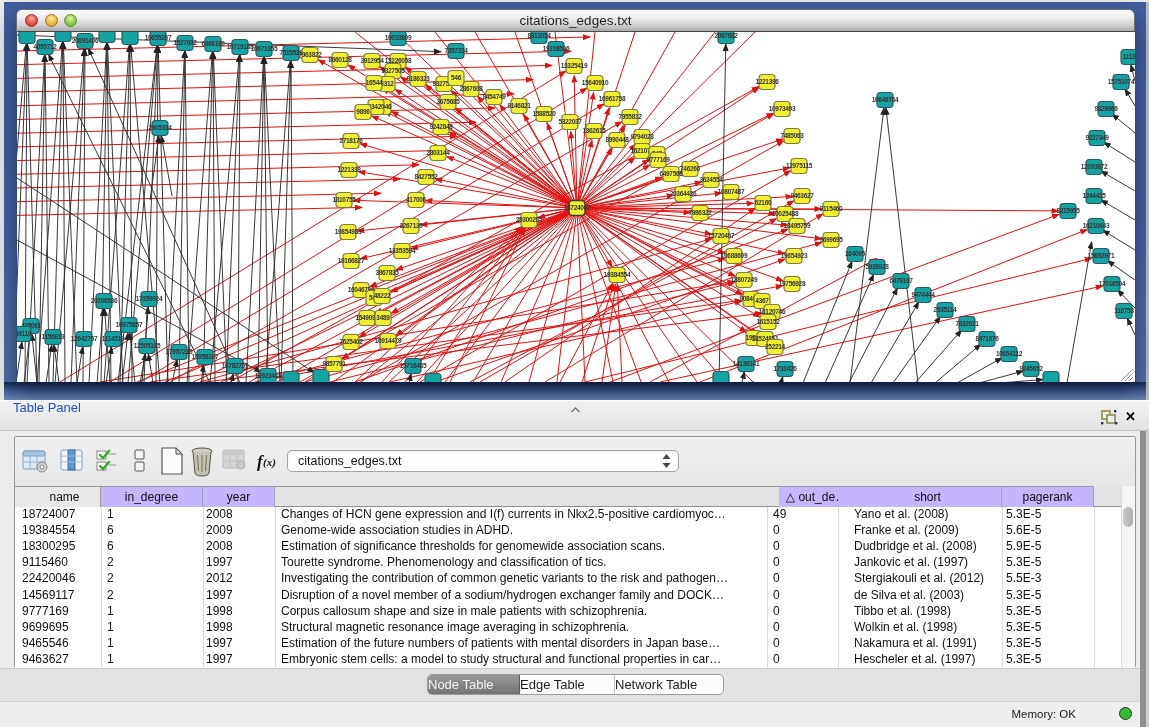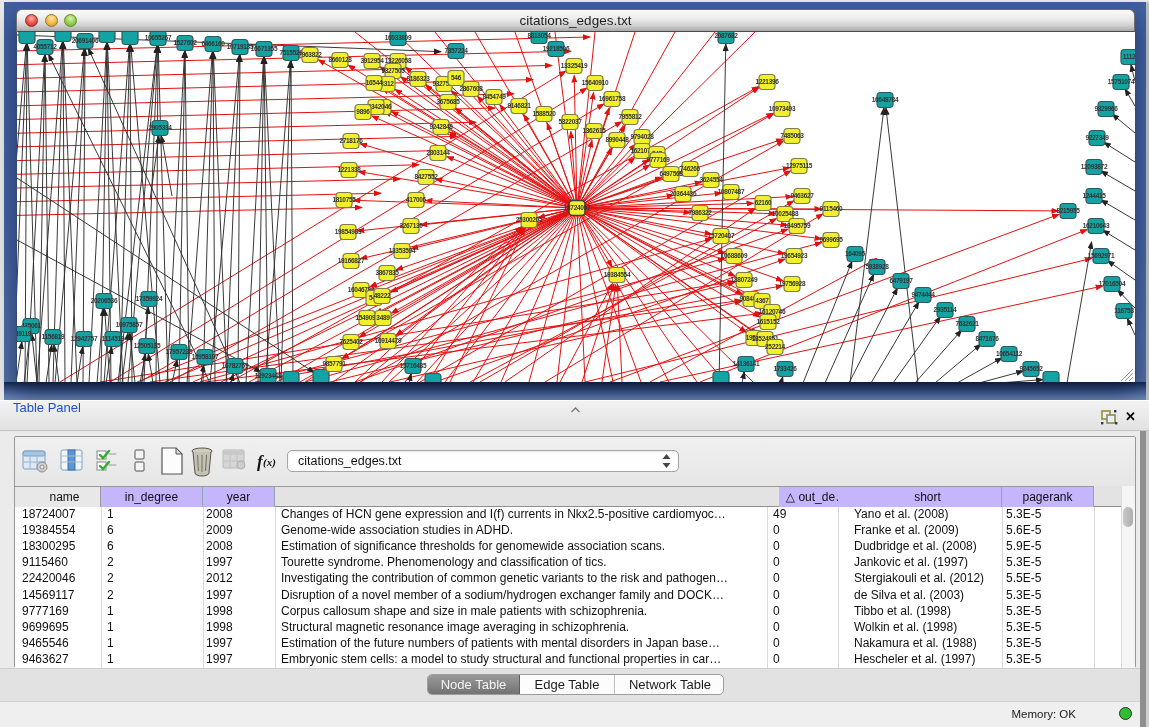--- a/index.html
+++ b/index.html
@@ -51,21 +51,21 @@
 .c{position:absolute;top:0;height:16px;line-height:15px;white-space:nowrap;overflow:hidden}
 .c0{left:7px;width:80px} .c1{left:92px;width:95px} .c2{left:191px;width:68px}
 .c3{left:266px;width:485px} .c4{left:758px;width:64px} .c5{left:823px;width:164px;text-align:left;text-indent:16px}
 .c6{left:991px;width:88px}
 
 #sbar{left:1121px;top:486px;width:14px;height:182px;background:#f5f5f5;border-left:1px solid #dcdcdc}
 #sthumb{left:1123px;top:507px;width:10px;height:20px;background:linear-gradient(90deg,#c9c9c9,#aeaeae);border-radius:5px}
 
 #tabstrip{left:0;top:668px;width:1149px;height:33px;background:#e2e2e2;border-top:1px solid #cdcdcd}
 #tabs{left:427px;top:674px;width:297px;height:21px;border:1px solid #9d9d9d;border-radius:5px;background:#fcfcfc;overflow:hidden}
-.tab{position:absolute;top:0;height:21px;font-size:13px;line-height:20px;text-align:center;color:#1c1c1c}
+.tab{position:absolute;top:0;height:21px;font-size:13px;line-height:20px;color:#1c1c1c}
 #tab1{left:0;width:92px;background:linear-gradient(180deg,#9a9a9a,#6e6e6e);color:#f4f4f4;border-right:1px solid #5f5f5f}
 #tab2{left:92px;width:95px;border-right:1px solid #c0c0c0}
 #tab3{left:187px;width:110px}
 
 #status{left:0;top:701px;width:1149px;height:26px;background:#efefef;border-top:1px solid #d2d2d2}
 #mem{right:36px;top:708px;font-size:11.5px;color:#1a1a1a}
 #memdot{left:1119px;top:707px;width:13px;height:13px;border-radius:50%;background:#2fbe2f;border:1.5px solid #2c2c2c}
 #botedge{left:1140px;top:431px;width:6px;height:296px;background:#8f8f8f}
 #botedge2{left:1146px;top:431px;width:3px;height:296px;background:#cfcfcf}
 
@@ -767,21 +767,21 @@
       <div class="c c5">Jankovic et al. (1997)</div>
 <div class="c c6">5.3E-5</div>
     </div>
 <div class="tr" style="top:571.4000000000001px">
 <div class="c c0">22420046</div>
       <div class="c c1">2</div>
       <div class="c c2">2012</div>
 <div class="c c3">Investigating the contribution of common genetic variants to the risk and pathogen…</div>
       <div class="c c4">0</div>
       <div class="c c5">Stergiakouli et al. (2012)</div>
-<div class="c c6">5.5E-5</div>
+<div class="c c6">5.5E-3</div>
     </div>
 <div class="tr" style="top:587.5000000000001px">
 <div class="c c0">14569117</div>
       <div class="c c1">2</div>
       <div class="c c2">1997</div>
 <div class="c c3">Disruption of a novel member of a sodium/hydrogen exchanger family and DOCK…</div>
       <div class="c c4">0</div>
       <div class="c c5">de Silva et al. (2003)</div>
 <div class="c c6">5.3E-5</div>
     </div>
@@ -802,21 +802,21 @@
       <div class="c c4">0</div>
       <div class="c c5">Wolkin et al. (1998)</div>
 <div class="c c6">5.3E-5</div>
     </div>
 <div class="tr" style="top:635.8000000000002px">
 <div class="c c0">9465546</div>
       <div class="c c1">1</div>
       <div class="c c2">1997</div>
 <div class="c c3">Estimation of the future numbers of patients with mental disorders in Japan base…</div>
       <div class="c c4">0</div>
-      <div class="c c5">Nakamura et al. (1988)</div>
+      <div class="c c5">Nakamura et al. (1991)</div>
 <div class="c c6">5.3E-5</div>
     </div>
 <div class="tr" style="top:651.9000000000002px">
 <div class="c c0">9463627</div>
       <div class="c c1">1</div>
       <div class="c c2">1997</div>
 <div class="c c3">Embryonic stem cells: a model to study structural and functional properties in car…</div>
       <div class="c c4">0</div>
       <div class="c c5">Hescheler et al. (1997)</div>
 <div class="c c6">5.3E-5</div>

